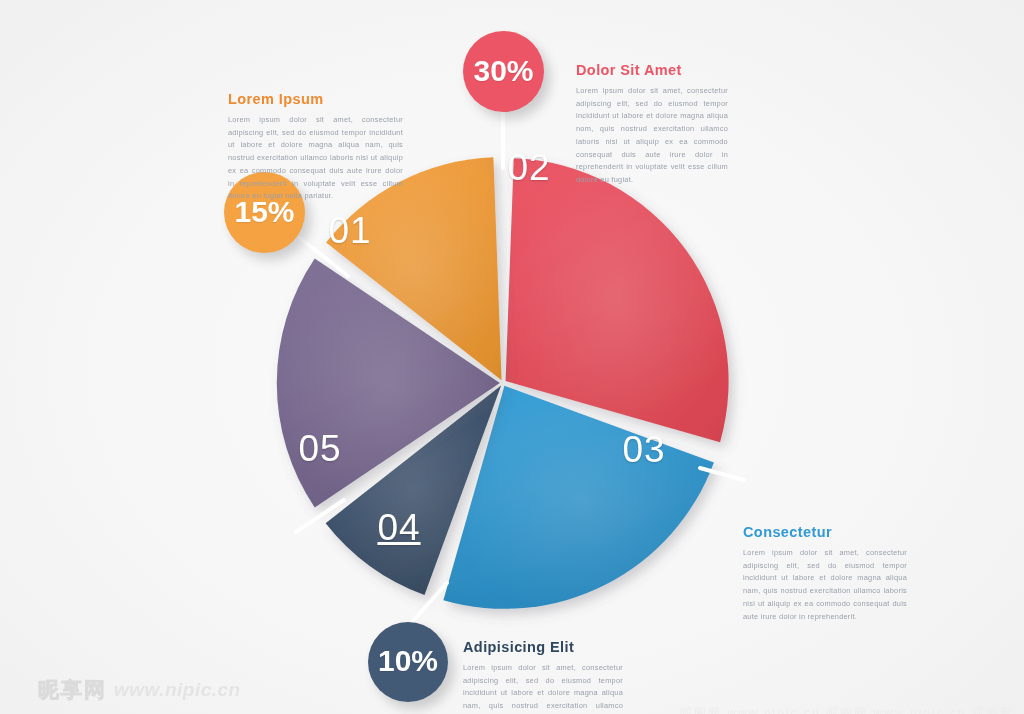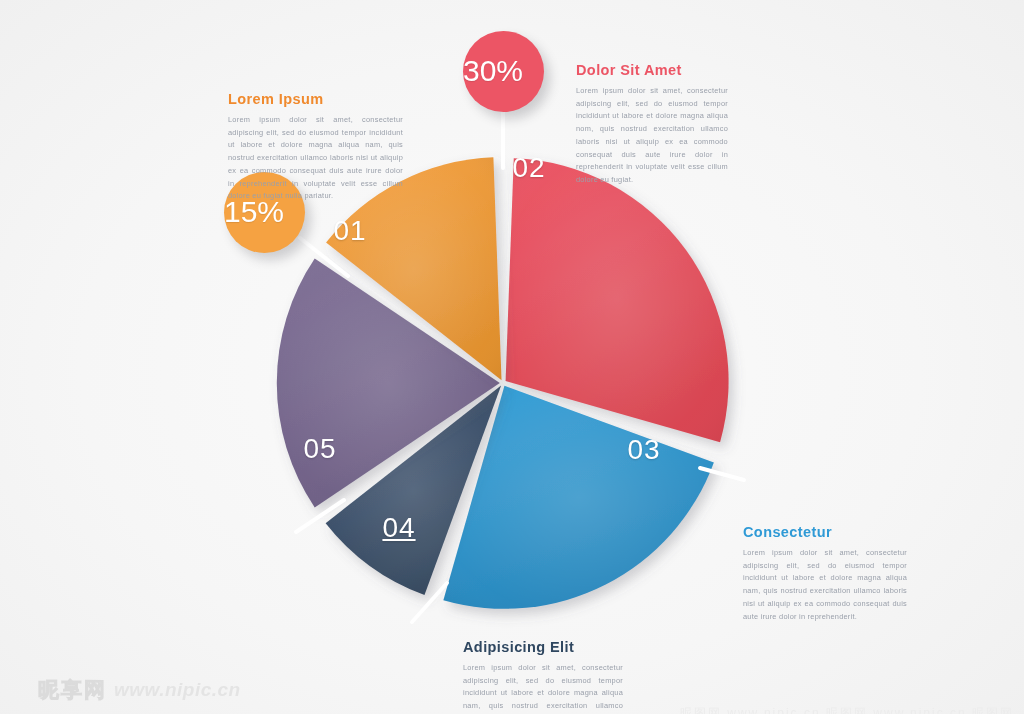--- a/index.html
+++ b/index.html
@@ -15,35 +15,35 @@
       radial-gradient(ellipse 760px 560px at 500px 370px,#fbfbfb 0%,#f6f6f6 55%,#efefef 100%);
   }
   
   #pie-wrap{
     position:absolute;left:0;top:0;width:1024px;height:714px;
   }
   #pie-svg{position:absolute;left:0;top:0;}
   .slice-num{
     position:absolute;
     color:#ffffff;
-    font-size:28px;
+    font-size:37px;
     letter-spacing:1px;
     font-weight:300;
     text-shadow:0 1px 2px rgba(0,0,0,.18);
     pointer-events:none;
     white-space:nowrap;
   }
   
   .badge{
     position:absolute;
     border-radius:50%;
-    display:flex;align-items:center;
+    display:flex;align-items:center;justify-content:center;
     color:#fff;
     font-size:30px;
-    font-weight:400;
+    font-weight:700;
     letter-spacing:0px;
     box-shadow:6px 7px 11px rgba(60,60,70,.22);
   }
   .badge span{display:block;transform:translateY(-1px);text-shadow:0 1px 1px rgba(0,0,0,.10);}
   
   .block{position:absolute;}
   .block h3{
     margin:0 0 7px 0;
     font-size:14.5px;
     font-weight:bold;
@@ -171,20 +171,23 @@
     <h3 style="color:#f08a2e;">Lorem Ipsum</h3>
     <p>Lorem ipsum dolor sit amet, consectetur adipiscing elit, sed do eiusmod tempor incididunt ut labore et dolore magna aliqua nam, quis nostrud exercitation ullamco laboris nisi ut aliquip ex ea commodo consequat duis aute irure dolor in reprehenderit in voluptate velit esse cillum dolore eu fugiat nulla pariatur.</p>
   </div>
 
   <div class="block" style="left:743px;top:524px;width:164px;">
     <h3 style="color:#2f9ad6;">Consectetur</h3>
     <p>Lorem ipsum dolor sit amet, consectetur adipiscing elit, sed do eiusmod tempor incididunt ut labore et dolore magna aliqua nam, quis nostrud exercitation ullamco laboris nisi ut aliquip ex ea commodo consequat duis aute irure dolor in reprehenderit.</p>
   </div>
 
 
+  <div class="badge" style="left:368px;top:622px;width:80px;height:80px;background:#435a77;">
+    <span>10%</span>
+  </div>
   <div class="block" style="left:463px;top:639px;width:160px;">
     <h3 style="color:#2f4760;">Adipisicing Elit</h3>
     <p>Lorem ipsum dolor sit amet, consectetur adipiscing elit, sed do eiusmod tempor incididunt ut labore et dolore magna aliqua nam, quis nostrud exercitation ullamco laboris nisi ut aliquip ex ea commodo consequat duis aute irure dolor in reprehenderit.</p>
   </div>
 
   <div id="wm-faint">昵图网 www.nipic.cn 昵图网 www.nipic.cn 昵图网</div>
 
   <div id="wm-left">
     <span id="wm-logo">昵享网</span>
     <span id="wm-url">www.nipic.cn</span>

